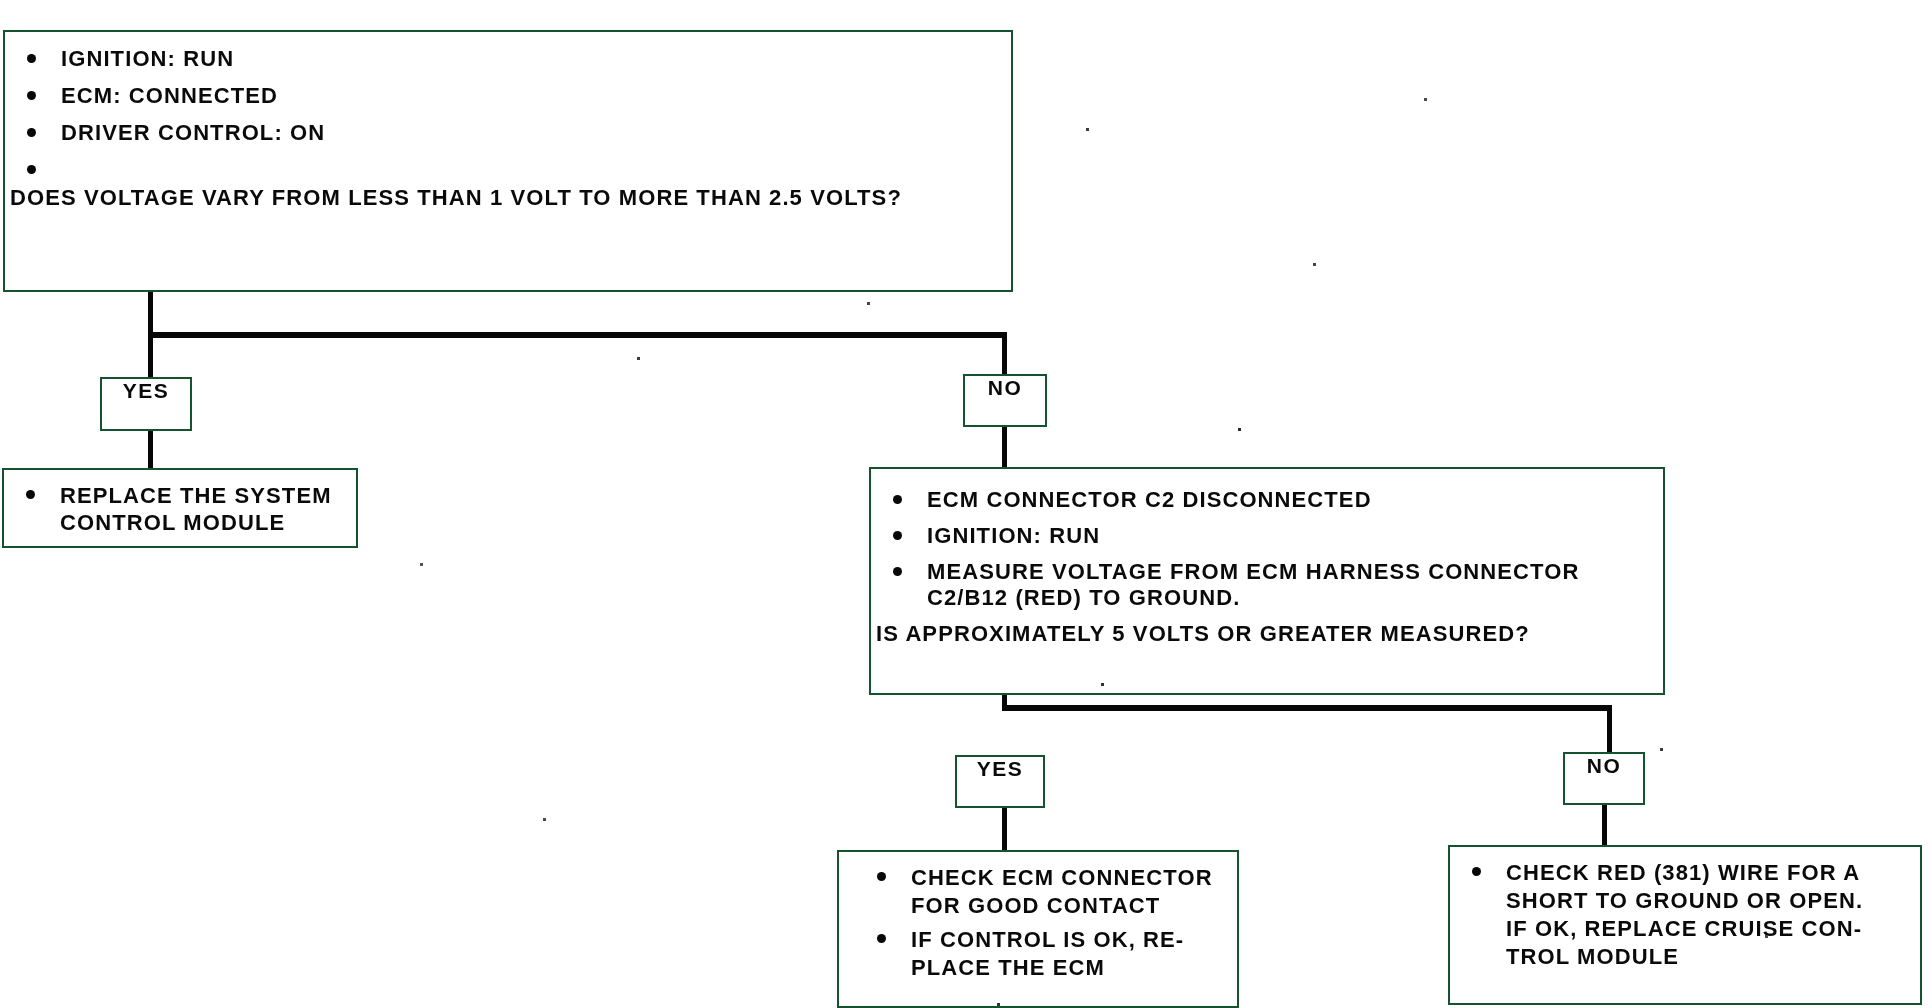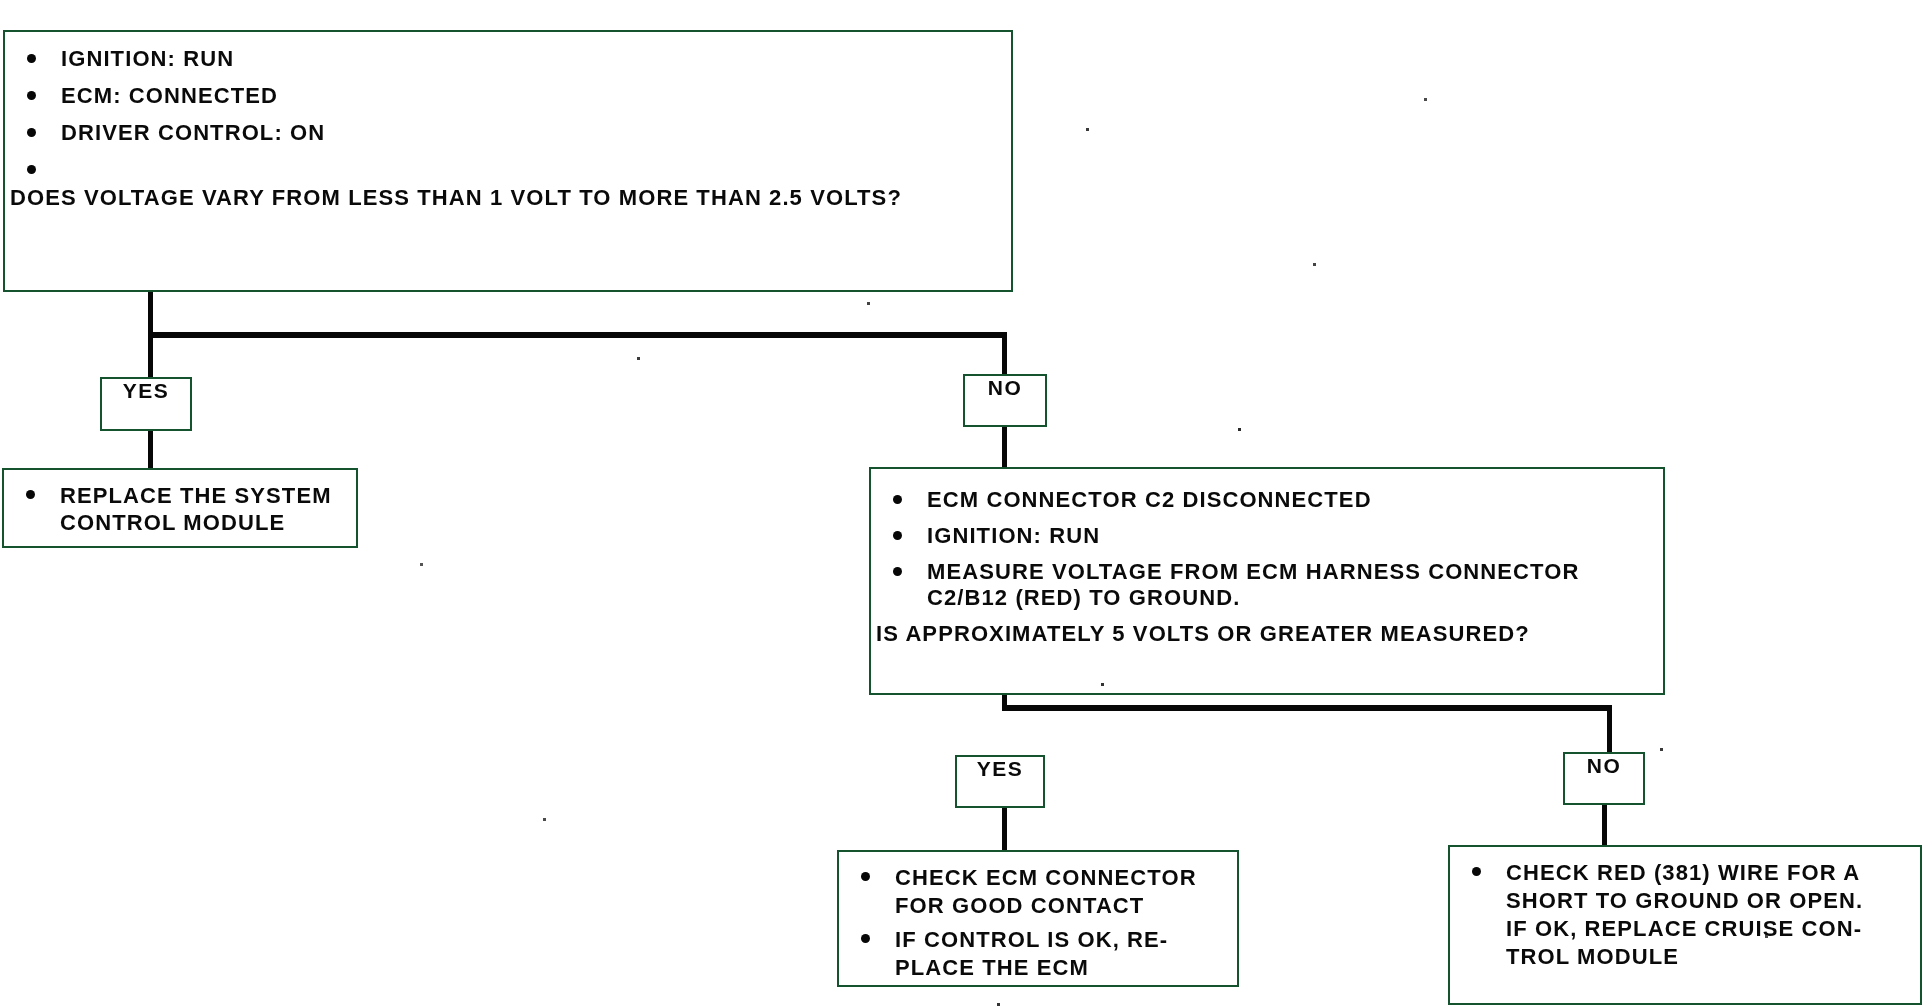--- a/index.html
+++ b/index.html
@@ -166,21 +166,21 @@
     </div>
   </div>
 
   <div class="node label-node" style="left:955px; top:755px; width:90px; height:53px;">
     <span>YES</span>
   </div>
   <div class="node label-node" style="left:1563px; top:752px; width:82px; height:53px;">
     <span>NO</span>
   </div>
 
-  <div class="node result" id="result2" style="left:837px; top:850px; width:402px; height:137px;">
+  <div class="node result" id="result2" style="left:837px; top:850px; width:402px; height:158px;padding-left:16px;">
     <div class="box-content">
       <div class="row">
         <span class="dot"></span>
         <span class="row-text">CHECK ECM CONNECTOR
 FOR GOOD CONTACT</span>
       </div>
       <div class="row">
         <span class="dot"></span>
         <span class="row-text">IF CONTROL IS OK, RE-
 PLACE THE ECM</span>

